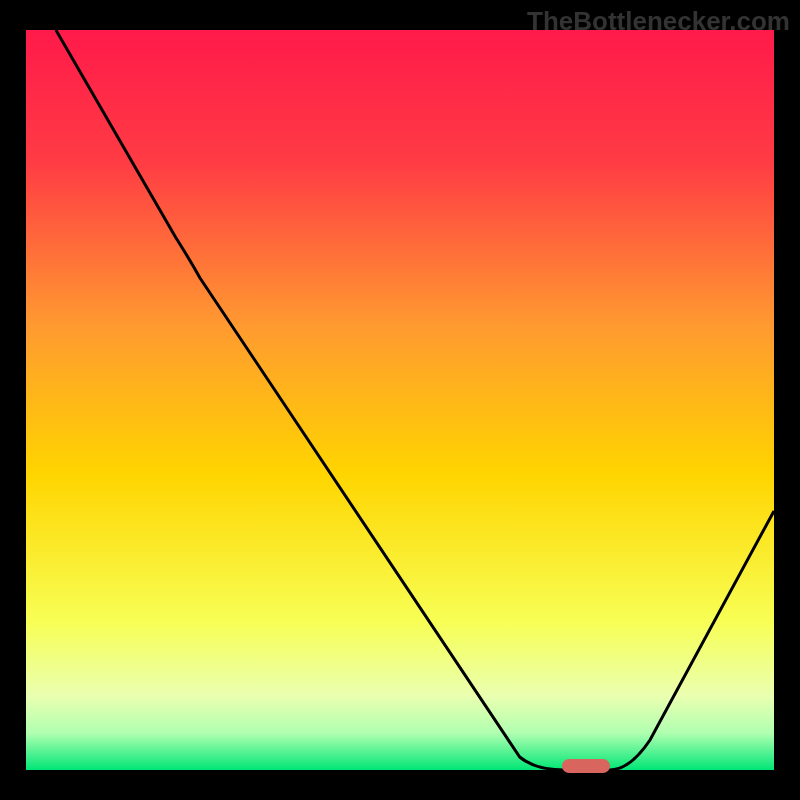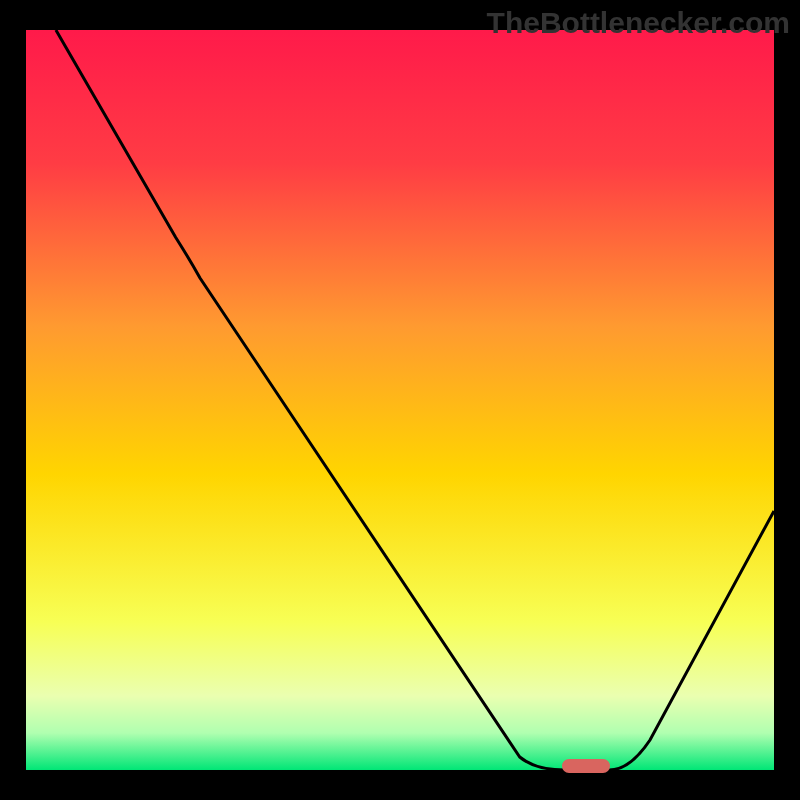--- a/index.html
+++ b/index.html
@@ -16,21 +16,21 @@
     top: 0;
     left: 0;
     width: 800px;
     height: 800px;
   }
   .watermark {
     position: absolute;
     top: 6px;
     right: 10px;
     color: #333;
-    font-size: 30px;
+    font-size: 26px;
     font-weight: bold;
     z-index: 10;
   }
   svg {
     display: block;
   }
 </style>
 </head>
 <body>
 

